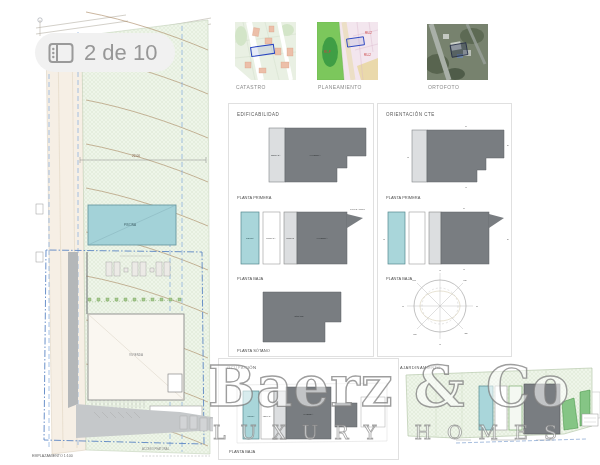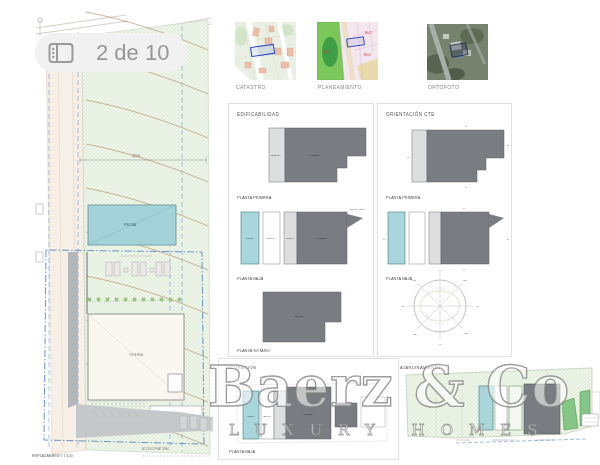--- a/index.html
+++ b/index.html
@@ -1,32 +1,32 @@
 <!DOCTYPE html>
 <html><head>
 <meta charset="utf-8">
 <style>
   html,body{margin:0;padding:0;background:#fff;}
   .stage{position:relative;width:600px;height:465px;background:#ffffff;overflow:hidden;
          font-family:"Liberation Sans",sans-serif;}
   .abs{position:absolute;}
   svg text{font-family:"Liberation Sans",sans-serif;}
   
-  .badge{display:flex;align-items:center;gap:22px;background:#f1f1f1;border-radius:20px;
+  .badge{display:flex;align-items:center;gap:10px;background:#f1f1f1;border-radius:20px;
          height:39px;padding:0 18px 0 13px;color:#979797;font-size:22px;z-index:50;}
   
   .maplabel{font-size:5px;color:#8a8a8a;letter-spacing:.4px;}
   
   .panel{border:1px solid #e0e0e0;background:#fff;}
   
   .wm{font-family:"DejaVu Serif",serif;white-space:nowrap;z-index:40;pointer-events:none;
       color:rgba(255,255,255,.55);-webkit-text-stroke:1.4px rgba(125,125,125,.75);}
   .wm-by{font-style:italic;font-size:34px;-webkit-text-stroke:1px rgba(125,125,125,.7);}
   .wm-brand{font-size:56px;letter-spacing:1px;line-height:1;font-weight:bold;}
-  .wm-tag{font-size:15px;letter-spacing:16px;margin-left:16px;-webkit-text-stroke:.8px rgba(125,125,125,.7);}
+  .wm-tag{font-size:19px;letter-spacing:16px;-webkit-text-stroke:.8px rgba(125,125,125,.7);}
 </style>
 </head>
 <body>
 
 <div class="stage">
 
   <svg class="abs" style="left:30px;top:6px;" width="183" height="456" viewBox="0 0 183 456">
     <defs>
       <pattern id="xh" width="4" height="4" patternUnits="userSpaceOnUse">
         <path d="M0 4 L4 0 M0 0 L4 4" stroke="#d6e3cd" stroke-width="0.4"></path>

